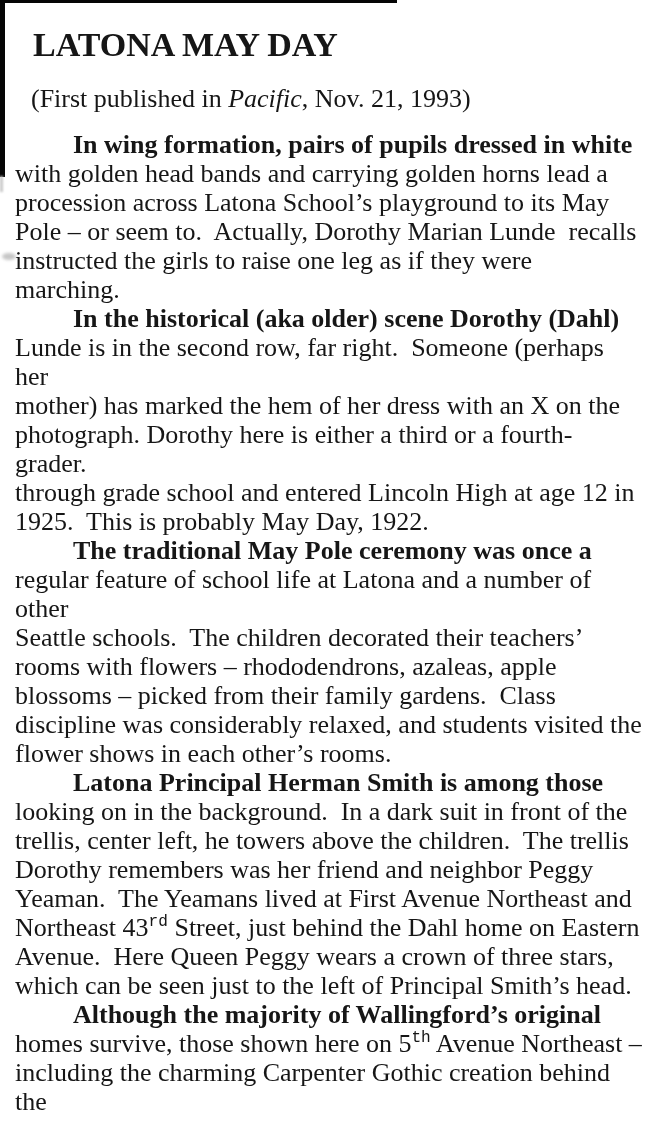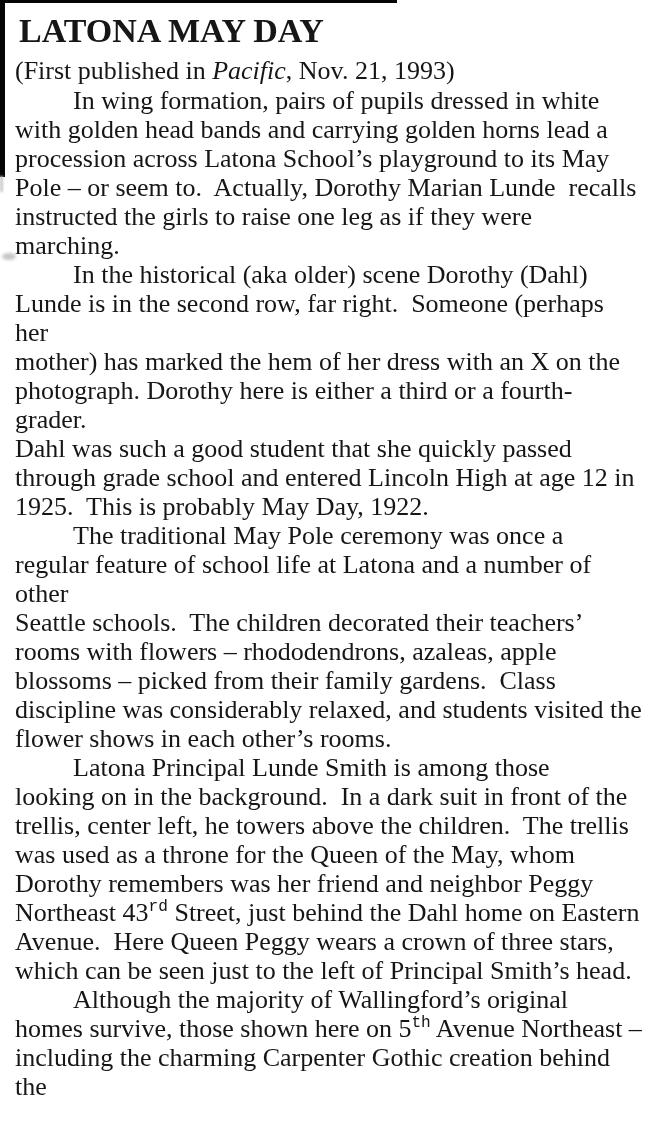--- a/index.html
+++ b/index.html
@@ -6,40 +6,40 @@
   .page {
     position:relative;
     width:650px; height:1148px;
     background:#ffffff;
     color:#161616;
     font-family:"Liberation Serif","DejaVu Serif",serif;
     overflow:hidden;
   }
   .content { position:absolute; top:6px; left:15px; right:8px; }
   .title {
-    margin:4px;
+    margin:18px;
     font-weight:bold;
     font-size:34px;
     line-height:42px;
     white-space:pre;
   }
   .subtitle {
-    margin:0;
+    margin:16px;
     font-size:26px;
     line-height:30px;
     white-space:pre-wrap;
   }
   .subtitle .pub { font-style:italic; }
   p.para { margin:0; }
   .line {
     font-size:26px;
     line-height:29px;
     white-space:pre-wrap;
   }
-  .ind { text-indent:58px; }
+  .ind { text-indent:58px;font-weight:bold; }
   sup { font-size:0.62em; line-height:0;font-family:Liberation Mono, monospace; }
   
   .top-edge { position:absolute; top:0; left:0; width:397px; height:3px; background:#050505; }
   .left-edge { position:absolute; top:0; left:0; width:5px; height:177px; background:#050505; }
   .left-fade { position:absolute; top:176px; left:0; width:3px; height:16px; background:#c9c9c9; filter:blur(1px); }
   .smudge { position:absolute; top:253px; left:2px; width:14px; height:7px; background:#c6c6c6; border-radius:50%; filter:blur(1.5px); }
 </style>
 </head>
 <body>
 
@@ -59,41 +59,40 @@
       <span class="line" style="display:block">procession across Latona School’s playground to its May</span>
       <span class="line" style="display:block">Pole – or seem to.  Actually, Dorothy Marian Lunde  recalls</span>
       <span class="line" style="display:block">instructed the girls to raise one leg as if they were marching.</span>
     </p>
 
     <p class="para">
       <span class="line ind" style="display:block">In the historical (aka older) scene Dorothy (Dahl)</span>
       <span class="line" style="display:block">Lunde is in the second row, far right.  Someone (perhaps her</span>
       <span class="line" style="display:block">mother) has marked the hem of her dress with an X on the</span>
       <span class="line" style="display:block">photograph. Dorothy here is either a third or a fourth-grader.</span>
-      <span class="line" style="display:block">Dahl was such a good student that she quickly passed</span>
       <span class="line" style="display:block">through grade school and entered Lincoln High at age 12 in</span>
       <span class="line" style="display:block">1925.  This is probably May Day, 1922.</span>
     </p>
 
     <p class="para">
       <span class="line ind" style="display:block">The traditional May Pole ceremony was once a</span>
       <span class="line" style="display:block">regular feature of school life at Latona and a number of other</span>
       <span class="line" style="display:block">Seattle schools.  The children decorated their teachers’</span>
       <span class="line" style="display:block">rooms with flowers – rhododendrons, azaleas, apple</span>
       <span class="line" style="display:block">blossoms – picked from their family gardens.  Class</span>
       <span class="line" style="display:block">discipline was considerably relaxed, and students visited the</span>
       <span class="line" style="display:block">flower shows in each other’s rooms.</span>
     </p>
 
     <p class="para">
-      <span class="line ind" style="display:block">Latona Principal Lunde Smith is among those</span>
+      <span class="line ind" style="display:block">Latona Principal Herman Smith is among those</span>
       <span class="line" style="display:block">looking on in the background.  In a dark suit in front of the</span>
       <span class="line" style="display:block">trellis, center left, he towers above the children.  The trellis</span>
-      <span class="line" style="display:block">was used as a throne for the Queen of the May, whom</span>
       <span class="line" style="display:block">Dorothy remembers was her friend and neighbor Peggy</span>
+      <span class="line" style="display:block">Yeaman.  The Yeamans lived at First Avenue Northeast and</span>
       <span class="line" style="display:block"><span>Northeast 43</span><sup>rd</sup><span> Street, just behind the Dahl home on Eastern</span></span>
       <span class="line" style="display:block">Avenue.  Here Queen Peggy wears a crown of three stars,</span>
       <span class="line" style="display:block">which can be seen just to the left of Principal Smith’s head.</span>
     </p>
 
     <p class="para">
       <span class="line ind" style="display:block">Although the majority of Wallingford’s original</span>
       <span class="line" style="display:block"><span>homes survive, those shown here on 5</span><sup>th</sup><span> Avenue Northeast –</span></span>
       <span class="line" style="display:block">including the charming Carpenter Gothic creation behind the</span>
 

